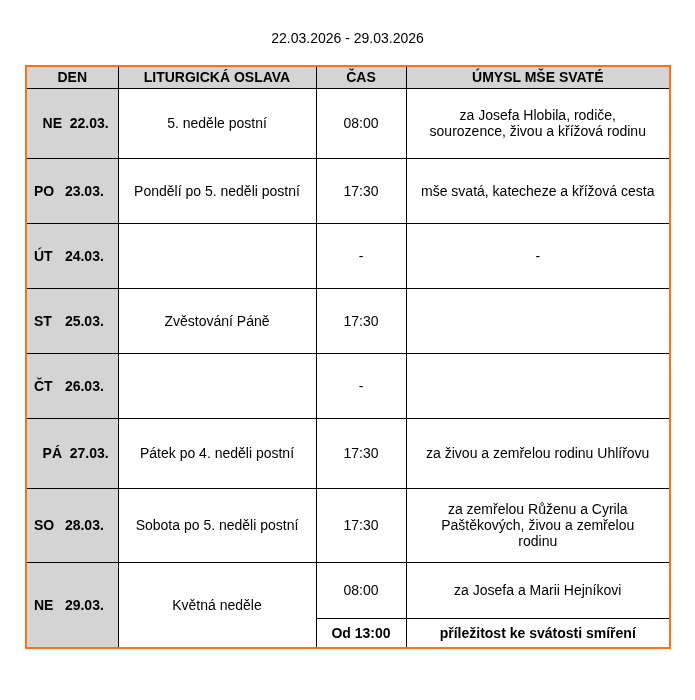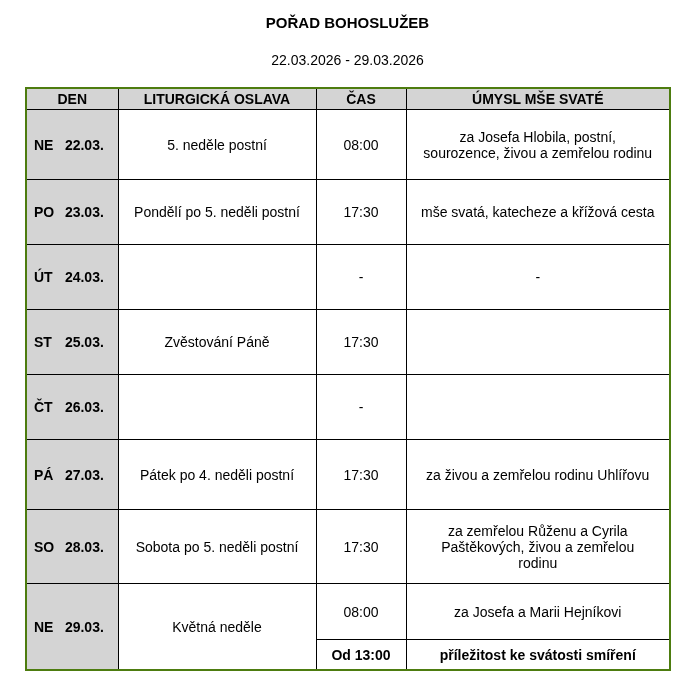--- a/index.html
+++ b/index.html
@@ -27,21 +27,21 @@
     font-size: 14px;
     font-weight: normal;
     line-height: 1.5;
     margin-top: 16px;
   }
   table.schedule {
     border-collapse: collapse;
     margin: 16px 0 0 25px;
     width: 645px;
     table-layout: fixed;
-    border: 2px solid #4d7c0f;
+    border: 2px solid #f97316;
   }
   .schedule th, .schedule td {
     border: 1px solid #000;
     font-size: 14px;
     vertical-align: middle;
     padding: 2px 4px;
     box-sizing: border-box;
   }
   .schedule thead th {
     background: #d4d4d4;
@@ -64,31 +64,30 @@
   td.den .abbrev {
     display: inline-block;
     width: 27px;
   }
   td.celebration, td.time, td.intention {
     text-align: center;
   }
   td.intention {
     padding: 2px 14px;
   }
-  tr.r-70 td { height: 70px; }
+  tr.r-70 td { height: 70px; text-align: center; }
   tr.r-65 td { height: 65px; }
   tr.r-74 td { height: 74px; }
   tr.r-56 td { height: 56px; }
   tr.r-30 td { height: 30px; font-weight: bold; }
 </style>
 </head>
 <body>
 
 <div class="titles">
-  <div class="title-line">POŘAD BOHOSLUŽEB</div>
   <div class="date-line">22.03.2026 - 29.03.2026</div>
 </div>
 
 <table class="schedule">
   <colgroup>
     <col class="c-den">
       <col class="c-lit">
       <col class="c-cas">
       <col class="c-umy">
   </colgroup>
@@ -101,21 +100,21 @@
     </tr>
   </thead>
   <tbody>
     <tr class="r-70">
       <td class="den">
         <span class="abbrev">NE</span>
         <span>22.03.</span>
       </td>
       <td class="celebration">5. neděle postní</td>
       <td class="time">08:00</td>
-      <td class="intention">za Josefa Hlobila, postní, sourozence, živou a zemřelou rodinu</td>
+      <td class="intention">za Josefa Hlobila, rodiče, sourozence, živou a křížová rodinu</td>
     </tr>
     <tr class="r-65">
       <td class="den">
         <span class="abbrev">PO</span>
         <span>23.03.</span>
       </td>
       <td class="celebration">Pondělí po 5. neděli postní</td>
       <td class="time">17:30</td>
       <td class="intention">mše svatá, katecheze a křížová cesta</td>
     </tr>

